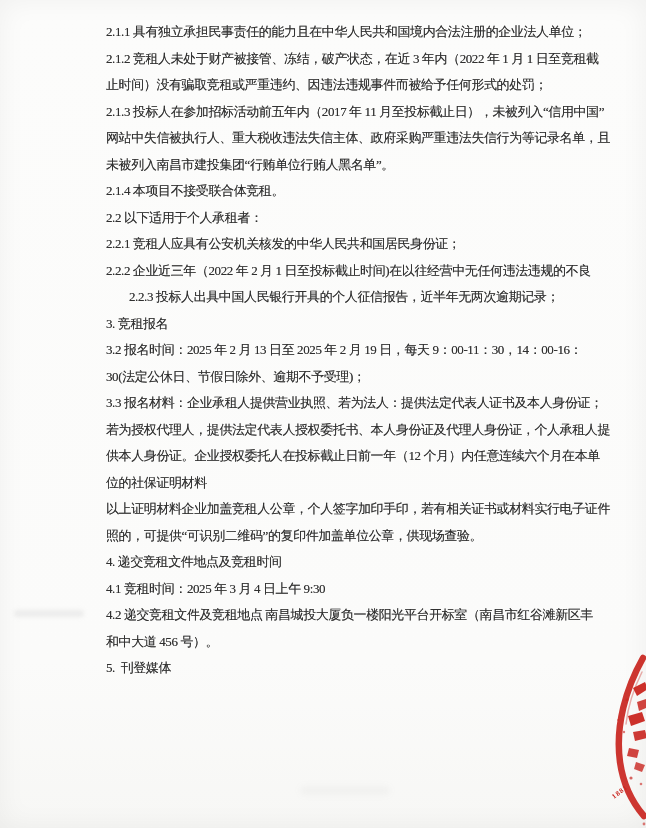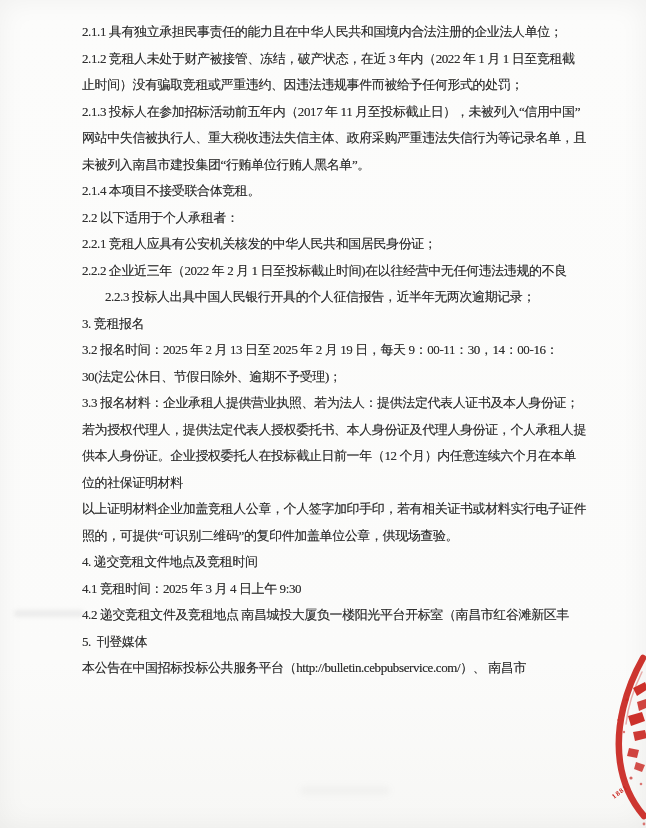--- a/index.html
+++ b/index.html
@@ -21,20 +21,21 @@
     left:82px;top:19px;width:500px;
     color:#303030;
   }
   .line{
     height:26.5px;
     line-height:26.5px;
     font-size:13px;
     letter-spacing:-0.4px;
     white-space:pre;
     text-shadow:0 0 0.4px rgba(40,40,40,0.55);
+    margin-left:24px;
   }
   .line.indent{padding-left:23px;}
   .artifact{
     position:absolute;
     pointer-events:none;
   }
   .smudge-1{
     left:14px;top:610px;width:70px;height:7px;
     background:rgba(185,185,185,0.22);
     filter:blur(2px);
@@ -74,22 +75,22 @@
       <div class="line">30(法定公休日、节假日除外、逾期不予受理)；</div>
       <div class="line">3.3 报名材料：企业承租人提供营业执照、若为法人：提供法定代表人证书及本人身份证；</div>
       <div class="line">若为授权代理人，提供法定代表人授权委托书、本人身份证及代理人身份证，个人承租人提</div>
       <div class="line">供本人身份证。企业授权委托人在投标截止日前一年（12 个月）内任意连续六个月在本单</div>
       <div class="line">位的社保证明材料</div>
       <div class="line">以上证明材料企业加盖竞租人公章，个人签字加印手印，若有相关证书或材料实行电子证件</div>
       <div class="line">照的，可提供“可识别二维码”的复印件加盖单位公章，供现场查验。</div>
       <div class="line">4. 递交竞租文件地点及竞租时间</div>
       <div class="line">4.1 竞租时间：2025 年 3 月 4 日上午 9:30</div>
       <div class="line">4.2 递交竞租文件及竞租地点 南昌城投大厦负一楼阳光平台开标室（南昌市红谷滩新区丰</div>
+      <div class="line">和中大道 456 号）。</div>
       <div class="line">5.  刊登媒体</div>
-      <div class="line">本公告在中国招标投标公共服务平台（http://bulletin.cebpubservice.com/）、 南昌市</div>
     </div>
 
   <div class="artifact smudge-1"></div>
   <div class="artifact smudge-2"></div>
 
   <svg class="seal" viewBox="0 0 40 196" xmlns="http://www.w3.org/2000/svg">
     <g fill="none" stroke="#c9251f" stroke-linecap="round" opacity="0.92">
       <path d="M37,26 C 20,56 9,94 14,130 C 17,151 25,169 38,184" stroke-width="6.5"></path>
       <path d="M36,40 C 27,58 22,74 20,92" stroke-width="1.5" opacity="0.4"></path>
     </g>

